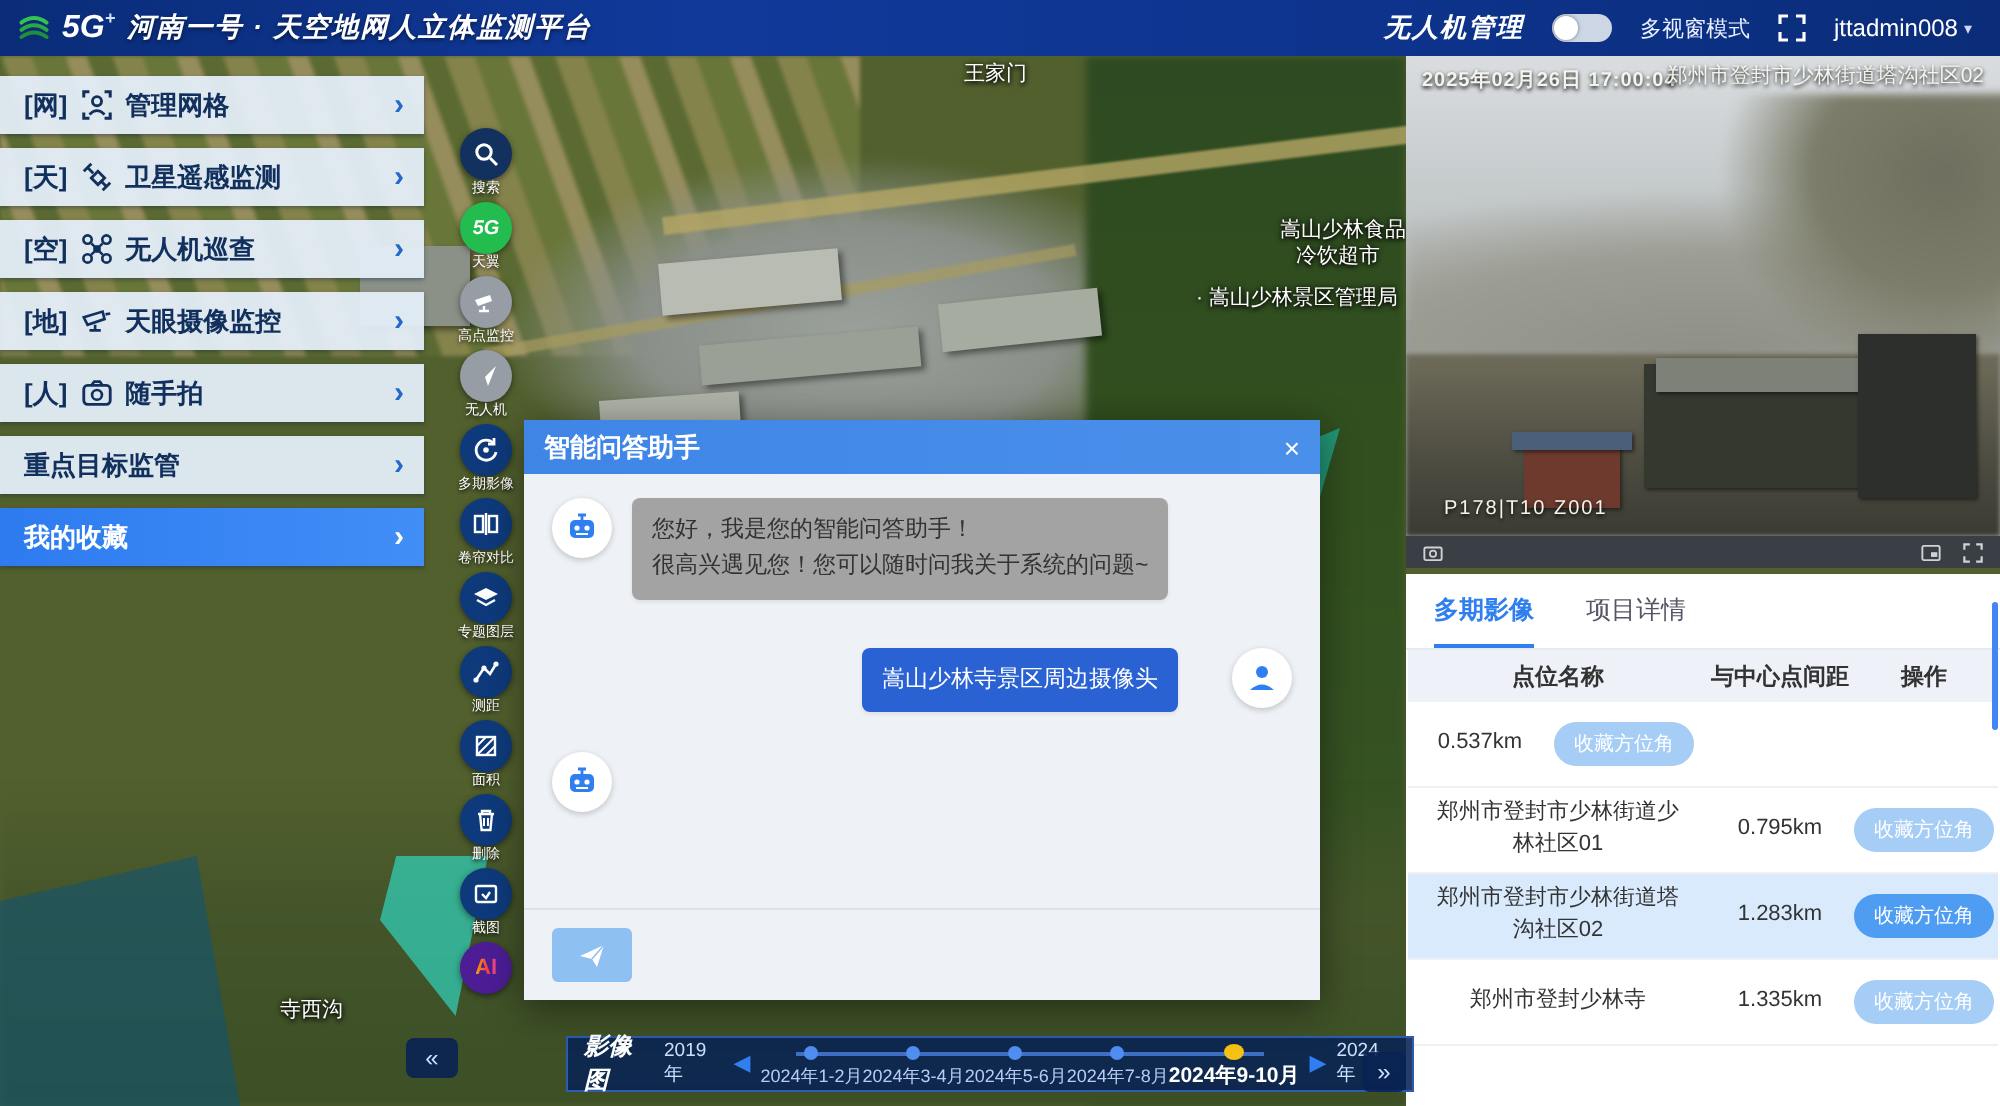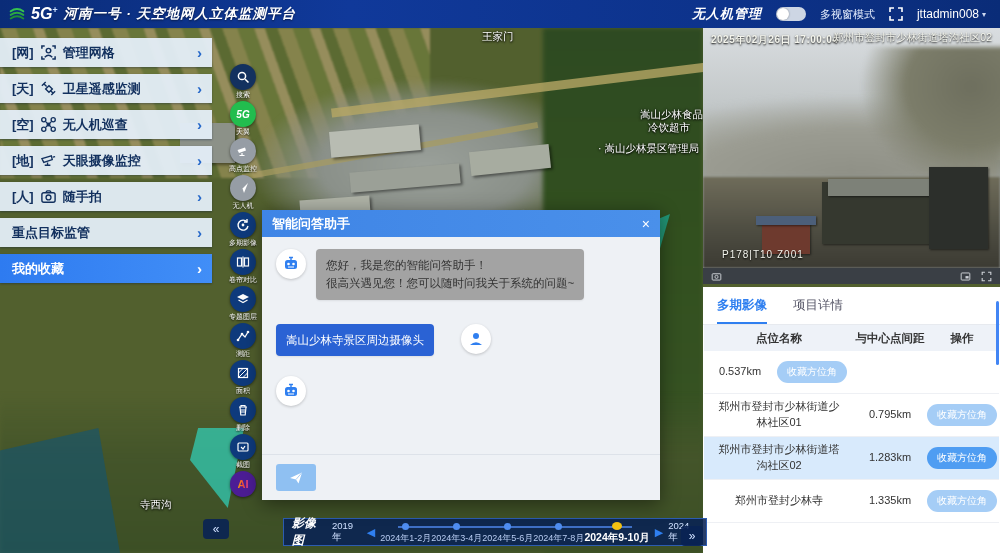--- a/index.html
+++ b/index.html
@@ -81,21 +81,21 @@
 
   
   .chat{position:absolute;left:262px;top:210px;width:398px;height:290px;z-index:45;border-radius:0;
         overflow:hidden;box-shadow:0 4px 18px rgba(0,0,0,.45);display:flex;flex-direction:column;}
   .chat-hd{height:27px;background:linear-gradient(90deg,#3f85e6,#4a90ea);display:flex;align-items:center;
            padding:0 10px;color:#fff;}
   .chat-hd .ct{font-size:13px;font-weight:bold;}
   .chat-hd .cx{margin-left:auto;font-size:14px;cursor:pointer;line-height:1;}
   .chat-bd{flex:1;background:#eef1f5;padding:12px 14px 0 14px;position:relative;}
   .msg-row{display:flex;align-items:flex-start;margin-bottom:12px;}
-  .msg-row.user{gap:17px;}
+  .msg-row.user{justify-content:flex-end;gap:17px;}
   .avatar{width:30px;height:30px;border-radius:50%;background:#fff;display:flex;align-items:center;justify-content:center;
           box-shadow:0 1px 3px rgba(0,0,0,.2);flex:0 0 auto;}
   .avatar svg{width:20px;height:20px;}
   .bubble{background:#a3a3a3;border-radius:4px;padding:7px 10px;font-size:11.5px;color:#333;line-height:1.6;
           margin-left:10px;max-width:285px;box-shadow:0 1px 2px rgba(0,0,0,.08);}
   .bubble.blue{background:#2a62d4;color:#fff;margin-left:0;margin-right:10px;}
   .chat-ft{height:46px;background:#eef1f5;border-top:1px solid #dde2e9;display:flex;align-items:center;
            padding:0 14px;gap:8px;}
   .chat-input{flex:1;height:27px;border:1px solid #d9dee6;border-radius:3px;padding:0 8px;font-size:11.5px;color:#333;
               background:#fff;outline:none;}

